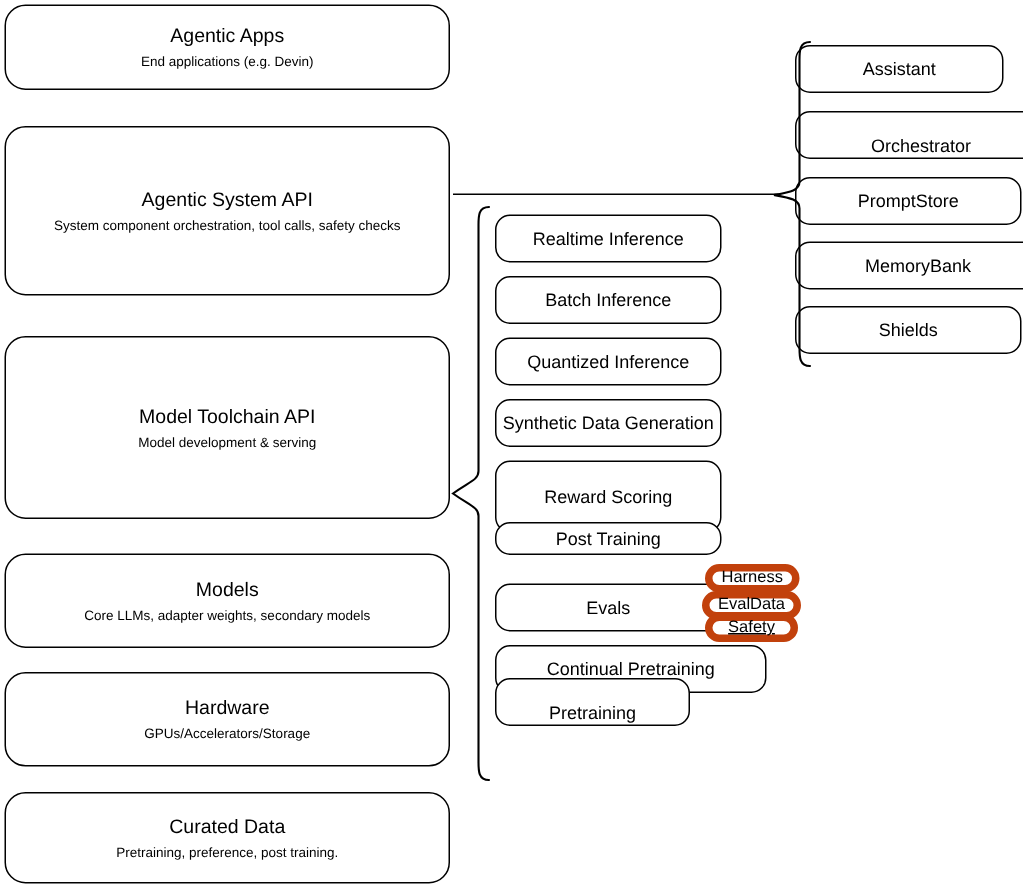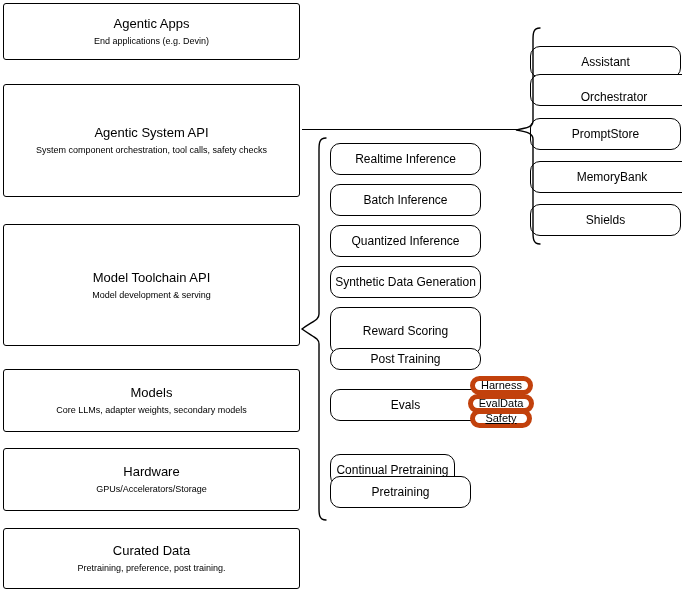--- a/index.html
+++ b/index.html
@@ -27,21 +27,21 @@
     display: flex;
     flex-direction: column;
     align-items: center;
     justify-content: center;
     text-align: center;
     color: #000000;
   }
 
   
   .layer {
-    border-radius: 3px;
+    border-radius: 14px;
   }
   .layer .title {
     font-size: 13px;
     line-height: 17px;
     color: #000000;
   }
   .layer .subtitle {
     font-size: 9px;
     line-height: 13px;
     margin-top: 3px;
@@ -147,38 +147,38 @@
   </div>
   <div class="node cap" style="left:330px; top:307px; width:151px; height:48px;">
     <span>Reward Scoring</span>
   </div>
   <div class="node cap" style="left:330px; top:348px; width:151px; height:22px;">
     <span>Post Training</span>
   </div>
   <div class="node cap" style="left:330px; top:389px; width:151px; height:32px;">
     <span>Evals</span>
   </div>
-  <div class="node cap" style="left:330px; top:430px; width:125px; height:32px;margin-top:24px;">
+  <div class="node cap" style="left:330px; top:430px; width:181px; height:32px;">
     <span>Continual Pretraining</span>
   </div>
-  <div class="node cap" style="left:330px; top:476px; width:141px; height:32px;">
+  <div class="node cap" style="left:330px; top:452px; width:130px; height:32px;justify-content:flex-end;">
     <span>Pretraining</span>
   </div>
 
   <div class="pill" style="left:470px; top:376px; width:63px; height:19px;">
     <span>Harness</span>
   </div>
   <div class="pill" style="left:468px; top:394px; width:66px; height:19px;">
     <span>EvalData</span>
   </div>
   <div class="pill" style="left:470px; top:409px; width:62px; height:19px;text-decoration:underline;">
     <span>Safety</span>
   </div>
 
-  <div class="node cap" style="left:530px; top:46px; width:151px; height:32px;text-align:center;">
+  <div class="node cap" style="left:530px; top:30px; width:139px; height:32px;text-align:center;">
     <span>Assistant</span>
   </div>
   <div class="node cap" style="left:530px; top:74px; width:168px; height:32px;justify-content:flex-end;">
     <span>Orchestrator</span>
   </div>
   <div class="node cap" style="left:530px; top:118px; width:151px; height:32px;">
     <span>PromptStore</span>
   </div>
   <div class="node cap" style="left:530px; top:161px; width:164px; height:32px;">
     <span>MemoryBank</span>

